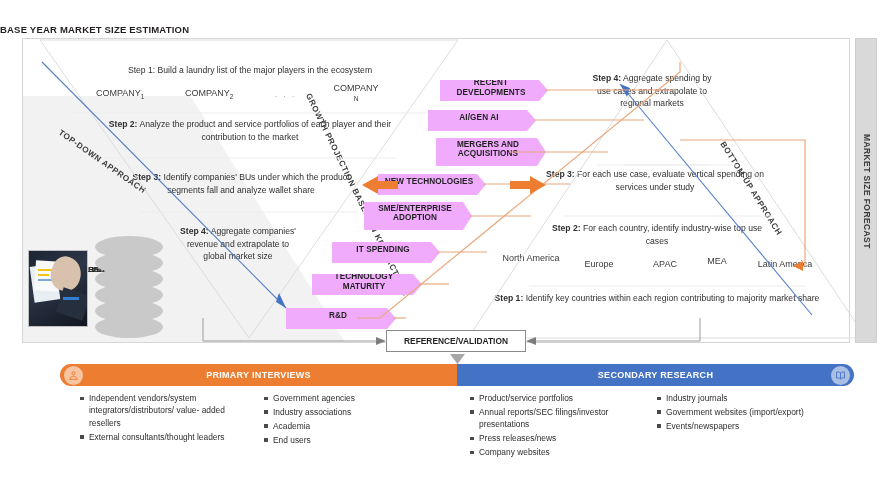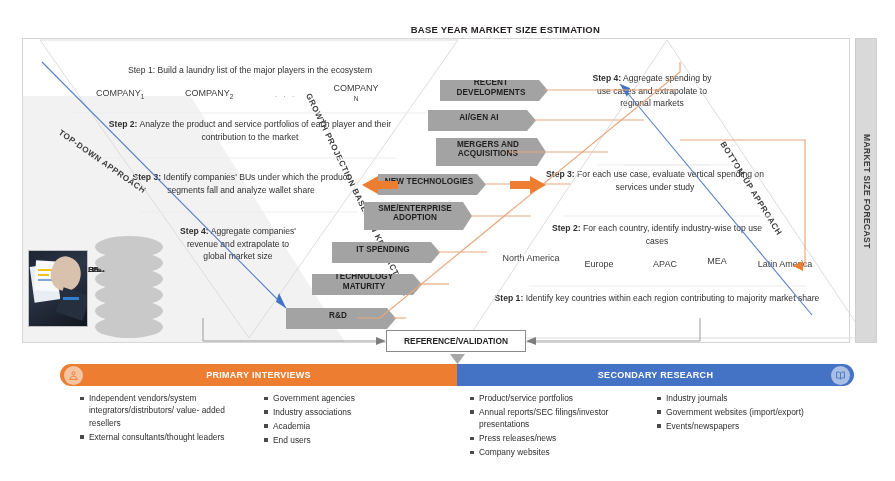--- a/index.html
+++ b/index.html
@@ -3,21 +3,21 @@
 <meta charset="utf-8">
 <style>
   html,body{margin:0;padding:0;background:#fff;}
   body{width:895px;height:481px;font-family:"Liberation Sans",sans-serif;color:#222;overflow:hidden;}
   #root{position:relative;width:895px;height:481px;}
 
   .abs{position:absolute;}
 
   
   .title{
-    left:0;top:24px;width:600px;text-align:right;
+    left:0;top:24px;width:600px;text-align:left;
     font-size:9.5px;font-weight:bold;letter-spacing:.2px;color:#231f20;
   }
 
   
   .outer-box{
     left:22px;top:38px;width:828px;height:305px;
     border:1px solid #d6d6d6;background:#fff;box-sizing:border-box;
   }
   .side-band{
     left:855px;top:38px;width:22px;height:305px;
@@ -82,21 +82,21 @@
   .diag{
     white-space:nowrap;font-size:8.2px;font-weight:bold;
     letter-spacing:.6px;color:#3d3d3d;
   }
   .diag-top-down{left:62px;top:128px;transform:rotate(35deg);transform-origin:left top;}
   .diag-growth{left:312px;top:92px;transform:rotate(64deg);transform-origin:left top;}
   .diag-bottom-up{left:726px;top:140px;transform:rotate(58deg);transform-origin:left top;}
 
   
   .chev{
-    height:21px;background:#a3a3a3;color:#1f1f1f;
+    height:21px;background:#f0abfc;color:#1f1f1f;
     font-size:8.2px;font-weight:bold;letter-spacing:.1px;
     display:flex;align-items:center;justify-content:center;text-align:center;
     clip-path:polygon(0 0, calc(100% - 9px) 0, 100% 50%, calc(100% - 9px) 100%, 0 100%);
     padding:0 12px 6px 6px;box-sizing:border-box;line-height:9.5px;
   }
   .chev.two{height:28px;}
 
   
   .refbox{
     left:386px;top:330px;width:140px;height:22px;

